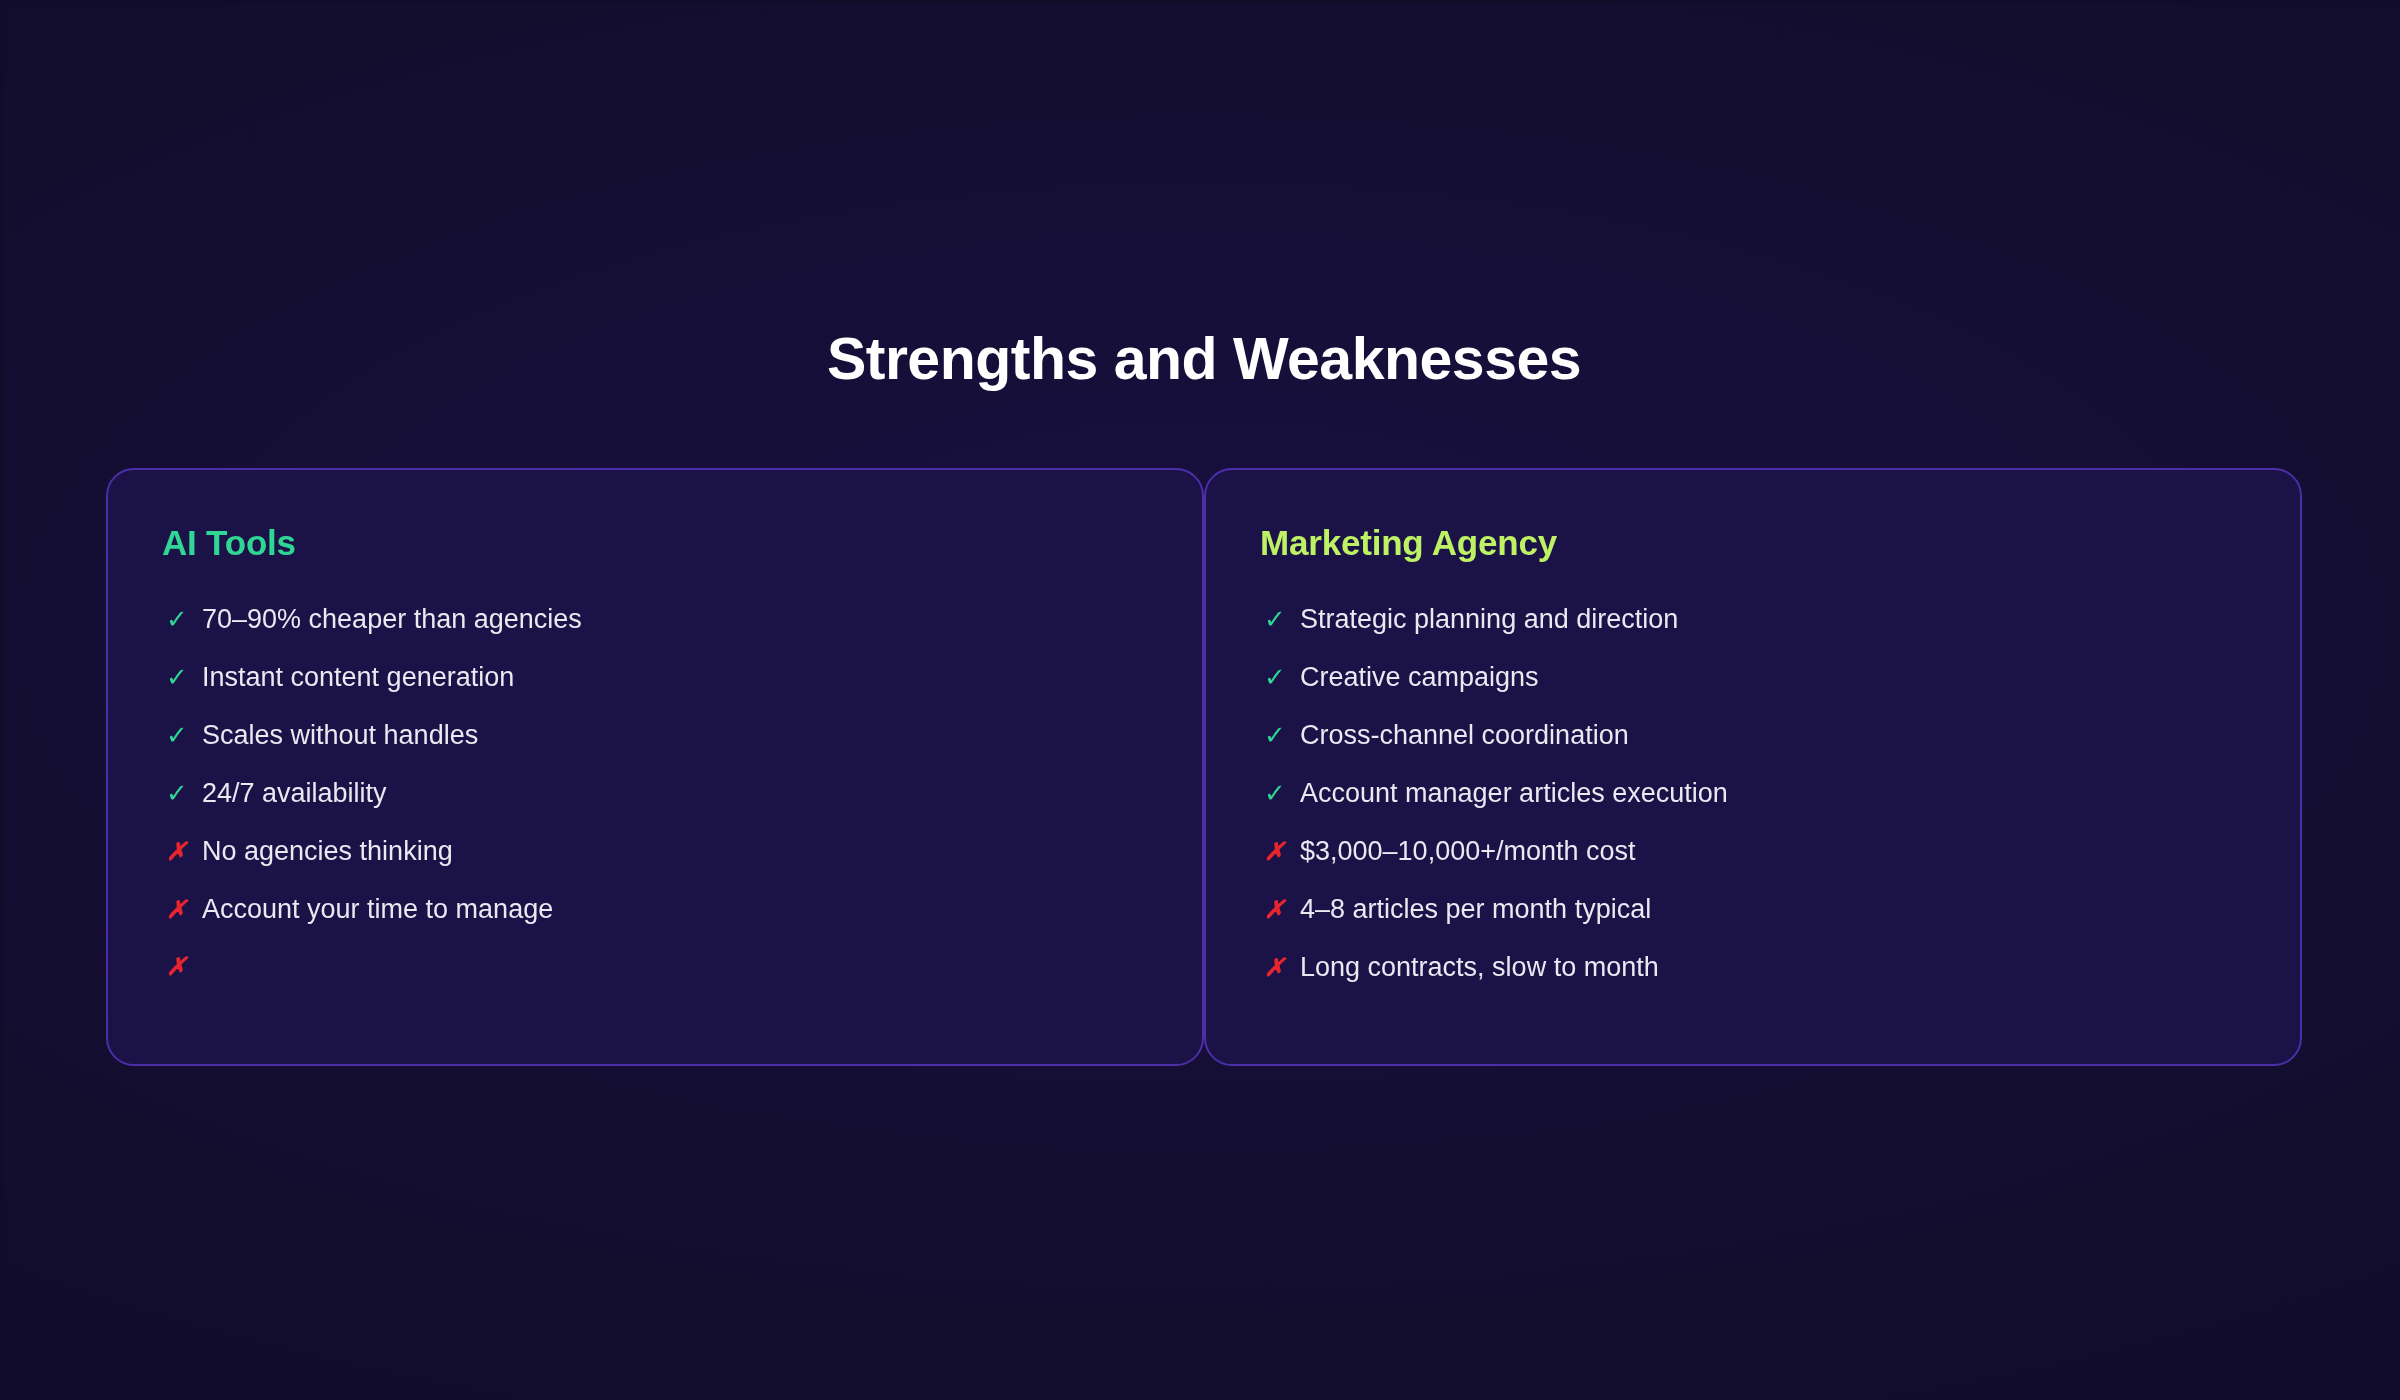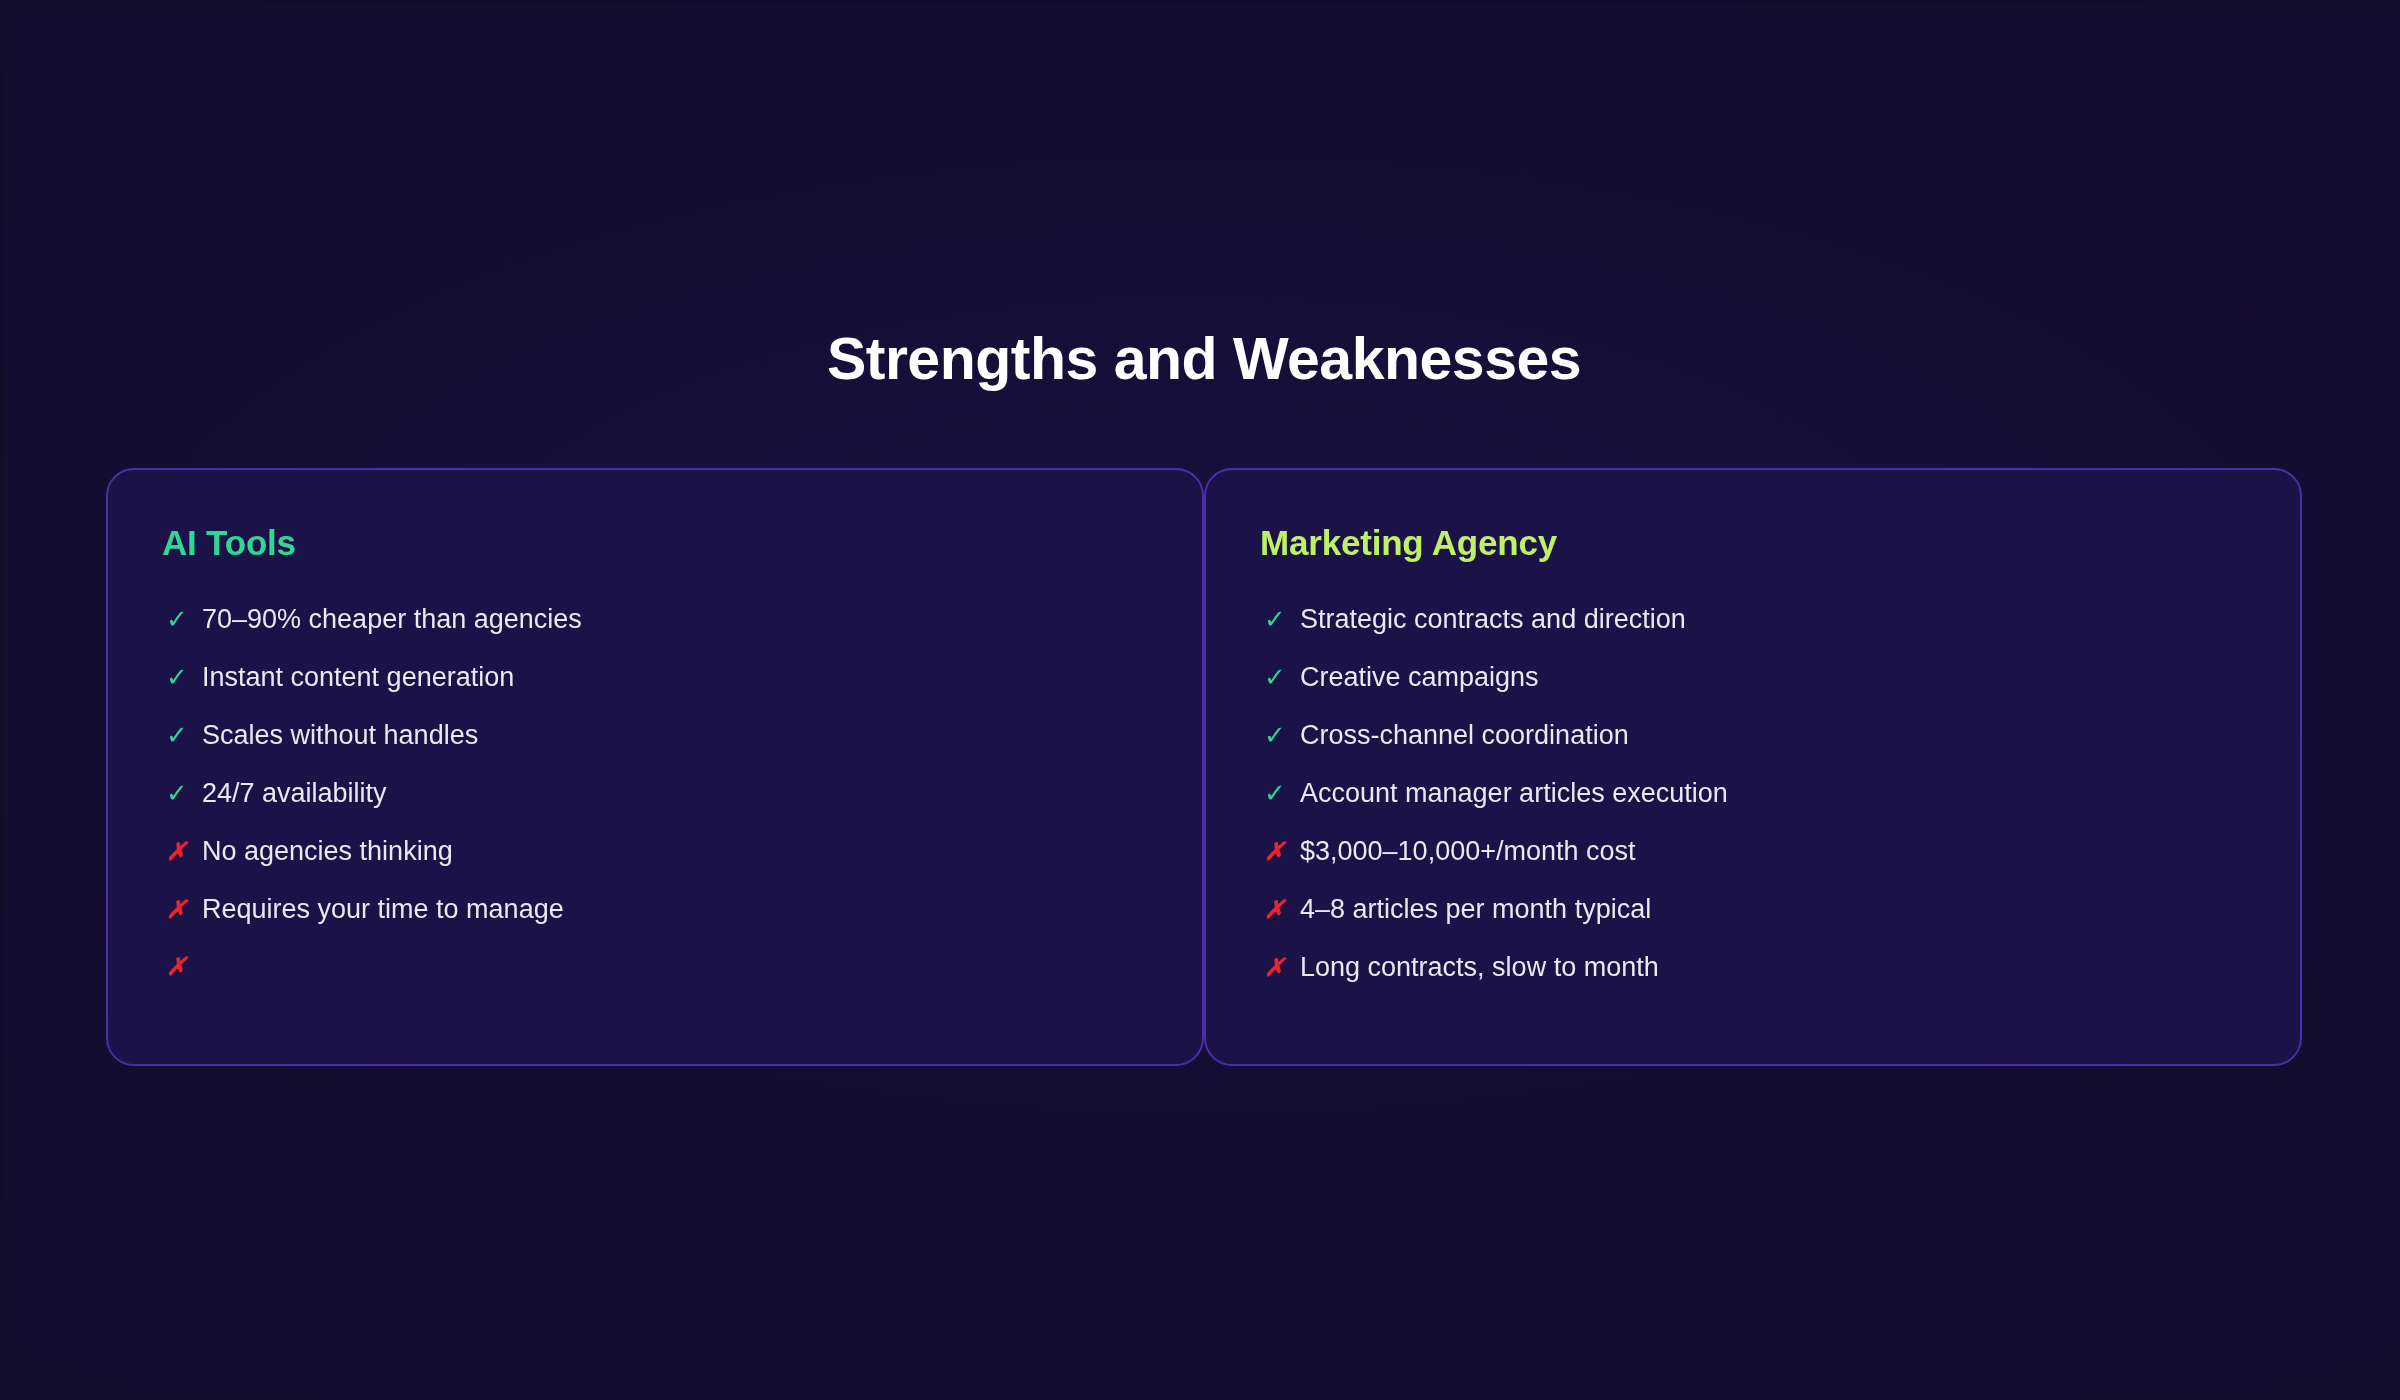--- a/index.html
+++ b/index.html
@@ -136,34 +136,34 @@
           <li class="item">
             <span class="item-mark pro">✓</span>
             <span class="item-text">24/7 availability</span>
           </li>
           <li class="item">
             <span class="item-mark con">✗</span>
             <span class="item-text">No agencies thinking</span>
           </li>
           <li class="item">
             <span class="item-mark con">✗</span>
-            <span class="item-text">Requires your time to manage</span>
+            <span class="item-text">Account your time to manage</span>
           </li>
           <li class="item">
             <span class="item-mark con">✗</span>
           </li>
         </ul>
     </section>
 
     <section class="card card-agency">
       <h2 class="card-title">Marketing Agency</h2>
       <ul class="item-list">
           <li class="item">
             <span class="item-mark pro">✓</span>
-            <span class="item-text">Strategic contracts and direction</span>
+            <span class="item-text">Strategic planning and direction</span>
           </li>
           <li class="item">
             <span class="item-mark pro">✓</span>
             <span class="item-text">Creative campaigns</span>
           </li>
           <li class="item">
             <span class="item-mark pro">✓</span>
             <span class="item-text">Cross-channel coordination</span>
           </li>
           <li class="item">

